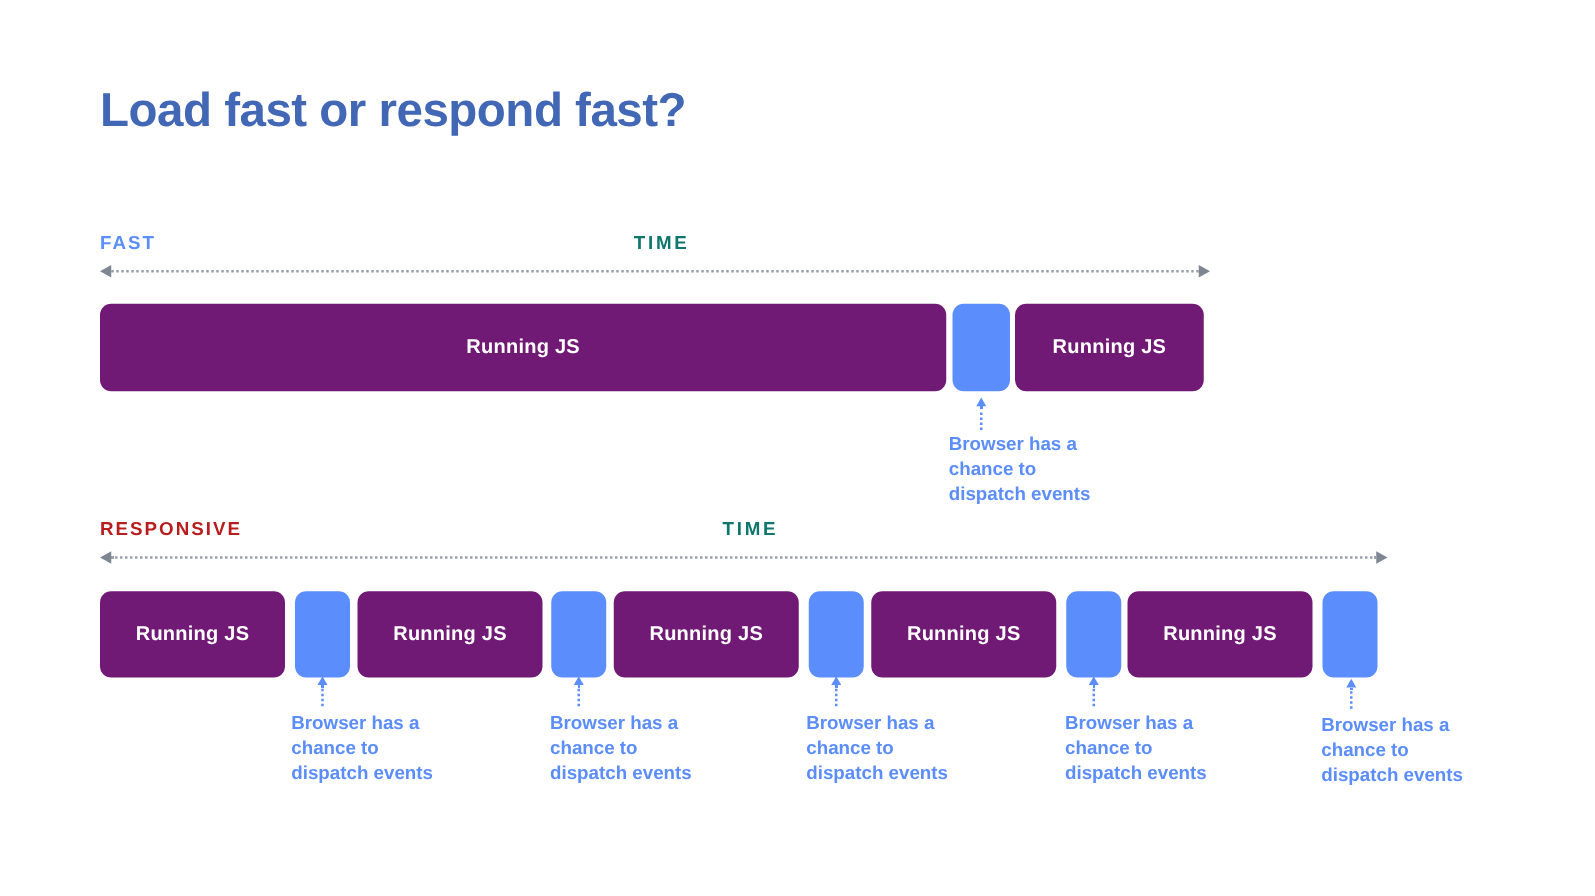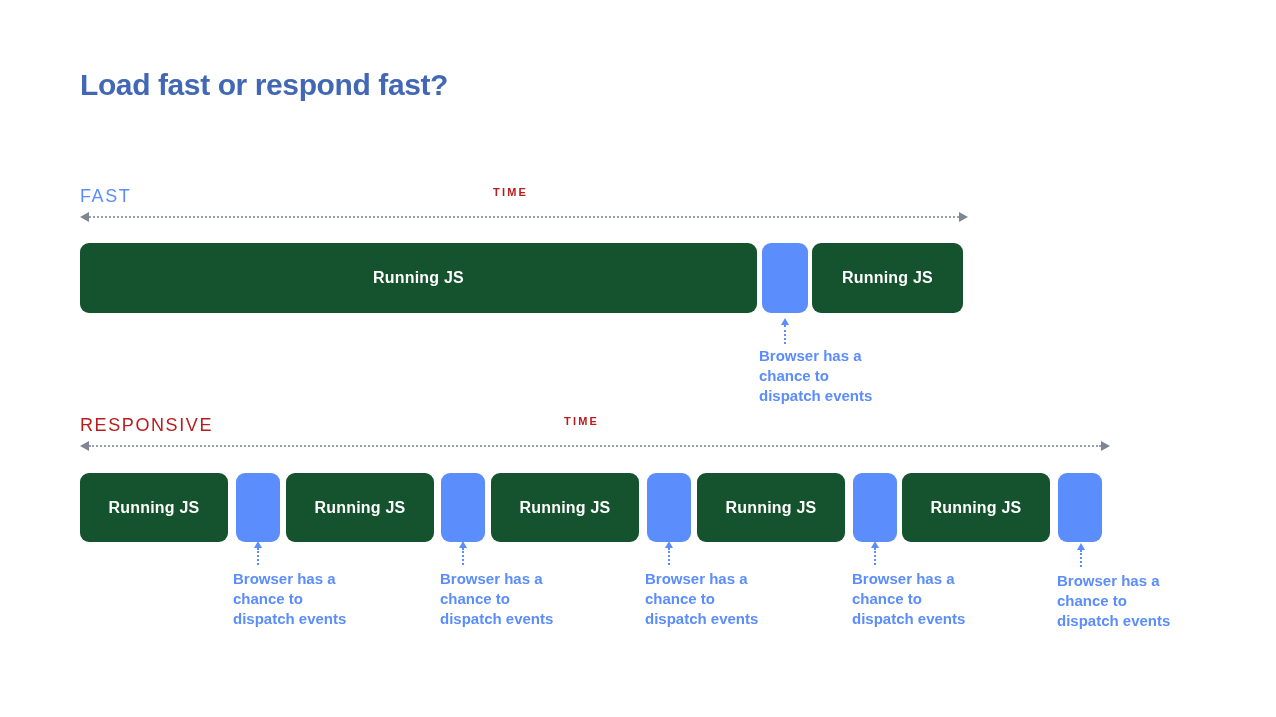--- a/index.html
+++ b/index.html
@@ -18,46 +18,47 @@
     position: absolute;
     inset: 0;
     background: #ffffff;
   }
 
   
   .title {
     position: absolute;
     left: 80px;
     top: 68px;
-    font-size: 30px;
+    font-size: 38px;
     font-weight: bold;
     color: #4267B5;
     letter-spacing: -0.4px;
     white-space: nowrap;
   }
 
   
   .section { position: absolute; left: 0; top: 0; }
 
   .lane-label {
     position: absolute;
-    font-size: 18px;
-    font-weight: normal;
+    font-size: 15px;
+    font-weight: bold;
     letter-spacing: 1.6px;
     white-space: nowrap;
   }
   .lane-label.fast { color: #5B8DFC; }
   .lane-label.responsive { color: #b91c1c; }
   .time-label {
     position: absolute;
-    font-size: 11px;
+    font-size: 15px;
     font-weight: bold;
     letter-spacing: 2.2px;
-    color: #b91c1c;
+    color: #0f766e;
     white-space: nowrap;
+    margin-left: 14px;
   }
 
   
   .axis {
     position: absolute;
     height: 2px;
     border-top: 2px dotted #9aa0ab;
   }
   .axis .head {
     position: absolute;
@@ -79,21 +80,21 @@
   .track { position: absolute; }
   .block {
     position: absolute;
     border-radius: 9px;
     display: flex;
     align-items: center;
     justify-content: center;
     box-sizing: border-box;
   }
   .block.js {
-    background: #14532d;
+    background: #701a75;
     color: #ffffff;
     font-size: 16px;
     font-weight: bold;
     letter-spacing: 0.2px;
   }
   .block.gap {
     background: #5B8DFC;
   }
 
   

